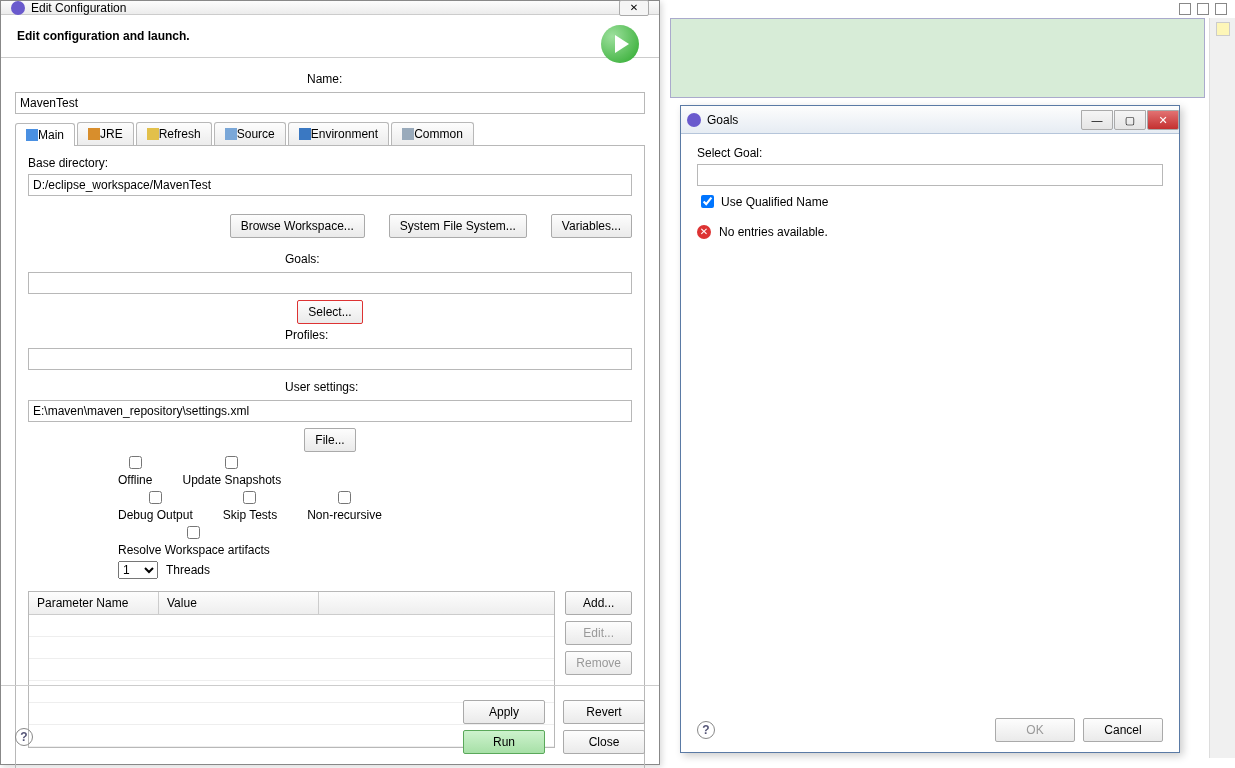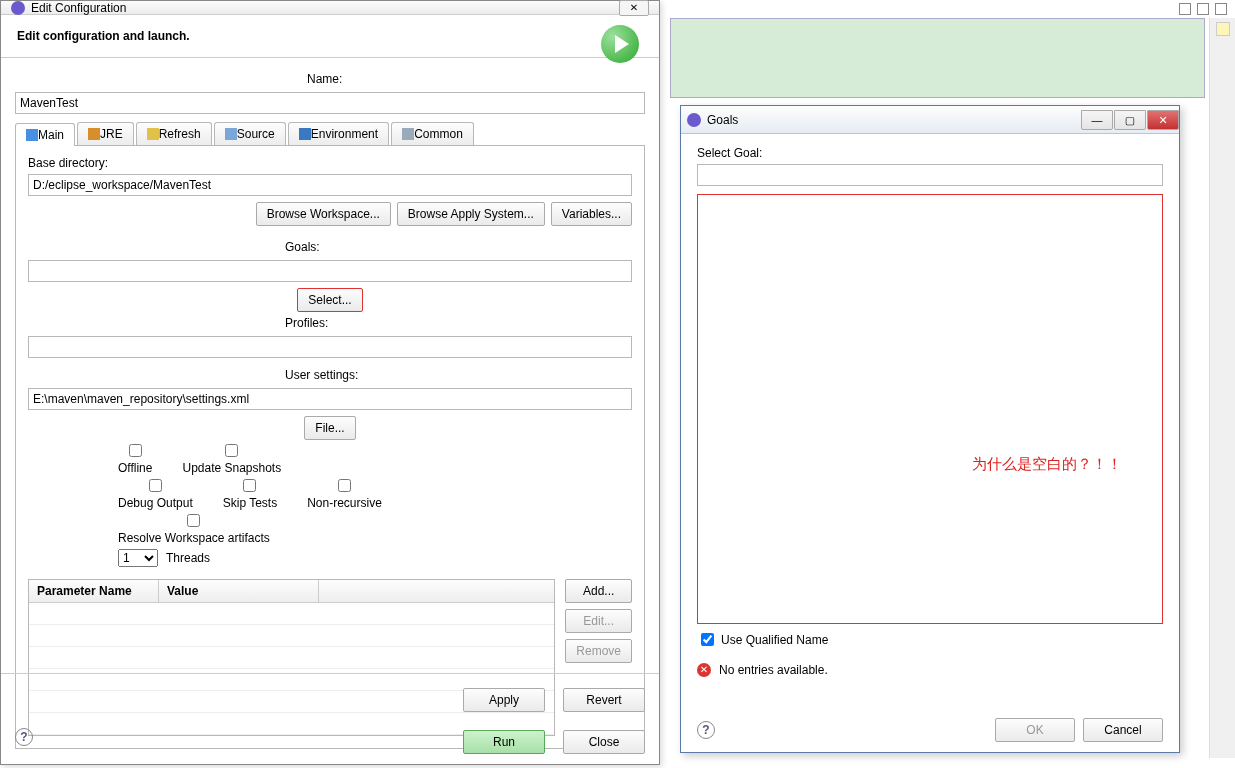--- a/index.html
+++ b/index.html
@@ -33,37 +33,37 @@
 .tab { padding: 4px 10px; border: 1px solid #b8b8b8; border-bottom: none; background: linear-gradient(#fdfdfd,#ececec); margin-right: 2px; border-top-left-radius: 3px; border-top-right-radius: 3px; display: flex; align-items: center; cursor: default; }
 .tab.active { background: #fff; position: relative; top: 1px; }
 .tab .ic { width: 12px; height: 12px; }
 .ic-main { background: #4a90e2; }
 .ic-jre { background: #d88e2c; }
 .ic-refresh { background: #e2c04a; }
 .ic-source { background: #7aa7d8; }
 .ic-env { background: #3a78c2; }
 .ic-common { background: #9ab; }
 
-.group { border: 1px solid #b8b8b8; padding: 10px 12px 12px; margin-top: -1px; }
+.group { border: 1px solid #b8b8b8; padding: 10px 12px 20px; margin-top: -1px; }
 .btn { border: 1px solid #aaa; background: linear-gradient(#fdfdfd,#eaeaea); padding: 4px 10px; border-radius: 2px; cursor: default; }
 .btn.green { background: linear-gradient(#cdf2cd,#a7e0a7); border-color: #5aa85a; }
 .btn.dis { color: #999; }
-.rrow { display: flex; justify-content: flex-end; gap: 6px; margin-top: 6px; }
+.rrow { display: flex; justify-content: flex-end; gap: 24px; margin-top: 18px; }
 .hl-red { border: 1px solid #d33 !important; }
 
 .chkrow { display: flex; gap: 30px; margin: 4px 0 4px 90px; align-items: center; }
 .chkrow label { display: flex; align-items: center; gap: 4px; flex-direction: column; }
 .chkrow input[type=checkbox] { margin: 0; }
 
 .threads { display: flex; align-items: center; gap: 8px; margin-left: 90px; margin-top: 4px; }
 .threads select { width: 40px; }
 
 .table-wrap { display: flex; gap: 10px; margin-top: 12px; }
 .table { flex: 1; border: 1px solid #b8b8b8; }
-.th-row { display: flex; background: linear-gradient(#fdfdfd,#eee); border-bottom: 1px solid #ccc; font-weight: bold; }
+.th-row { display: flex; background: linear-gradient(#fdfdfd,#eee); border-bottom: 1px solid #ccc; }
 .th { padding: 4px 8px; border-right: 1px solid #ccc; }
 .th1 { width: 130px; } .th2 { width: 160px; } .th3 { flex: 1; border-right: none; }
 .tr { height: 22px; border-bottom: 1px solid #eee; }
 .side-btns { display: flex; flex-direction: column; gap: 6px; }
 
 .runtime-row { display: flex; align-items: center; gap: 8px; margin-top: 12px; }
 .runtime-row select { flex: 1; padding: 3px 4px; border: 1px solid #aaa; }
 
 .footer1 { position: absolute; bottom: 0; left: 0; right: 0; border-top: 1px solid #ccc; padding: 10px 14px; }
 .footer1 .frow { display: flex; justify-content: flex-end; gap: 18px; margin-top: 4px; }
@@ -147,21 +147,21 @@
         </div>
     </div>
 
     <div class="group">
       <div>Base directory:</div>
       <div class="row">
           <input type="text" value="D:/eclipse_workspace/MavenTest" style="">
         </div>
       <div class="rrow">
         <button class="btn">Browse Workspace...</button>
-        <button class="btn">Browse Apply System...</button>
+        <button class="btn">System File System...</button>
         <button class="btn">Variables...</button>
       </div>
 
       <div class="row" style="margin-top:14px">
         <span class="lbl">Goals:</span>
         <input type="text" style="flex: 1 1 0%;" value="">
         <button class="btn hl-red">Select...</button>
       </div>
       <div class="row">
         <span class="lbl">Profiles:</span>
@@ -231,21 +231,21 @@
 
     </div>
 
   </div>
 
   <div class="footer1">
     <div class="frow">
       <button class="btn" style="width:82px">Apply</button>
       <button class="btn" style="width:82px">Revert</button>
     </div>
-    <div class="frow" style="margin-top:18px">
+    <div class="frow" style="margin-top:6px">
       <button class="btn green" style="width:82px">Run</button>
       <button class="btn" style="width:82px">Close</button>
     </div>
     <div class="help">?</div>
   </div>
 </div>
 
 <div class="dlg2">
   <div class="titlebar">
     <div class="ti"></div>
@@ -253,23 +253,20 @@
     <span class="sp"></span>
     <div class="winbtns">
       <div class="winbtn">—</div>
       <div class="winbtn">▢</div>
       <div class="winbtn cl">✕</div>
     </div>
   </div>
   <div class="body2">
     <div>Select Goal:</div>
     <input type="text" class="sg-input" value="" style="">
-    <div class="sg-list">
-      <div class="sg-anno">为什么是空白的？！！</div>
-    </div>
     <div class="qn-row">
       <input type="checkbox" checked="" style="">
       <span>Use Qualified Name</span>
     </div>
     <div class="err-row">
       <div class="err-ic">✕</div>
       <span>No entries available.</span>
     </div>
     <div class="footer2">
       <div class="help2">?</div>

